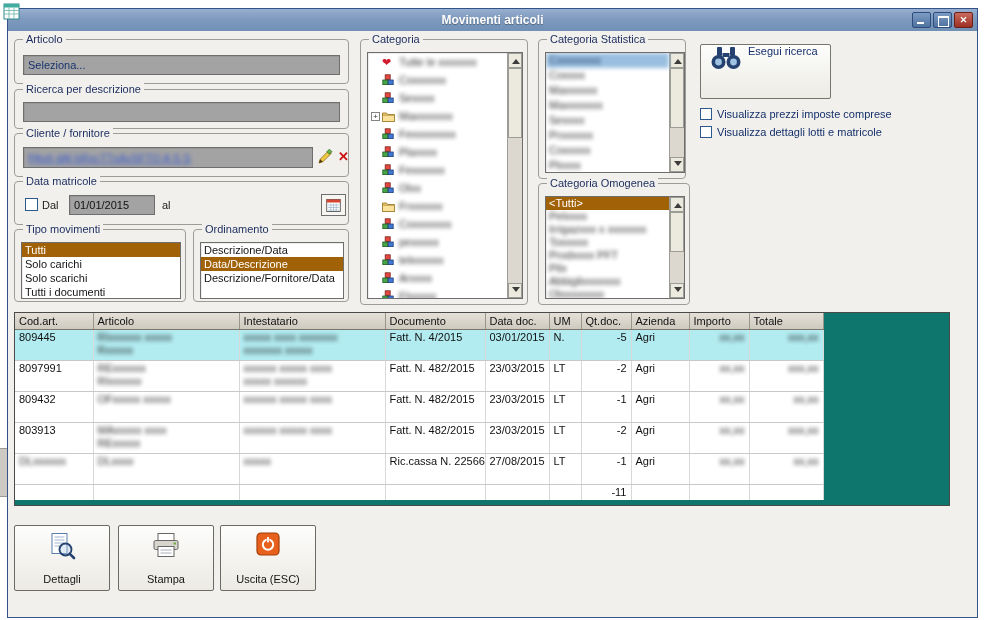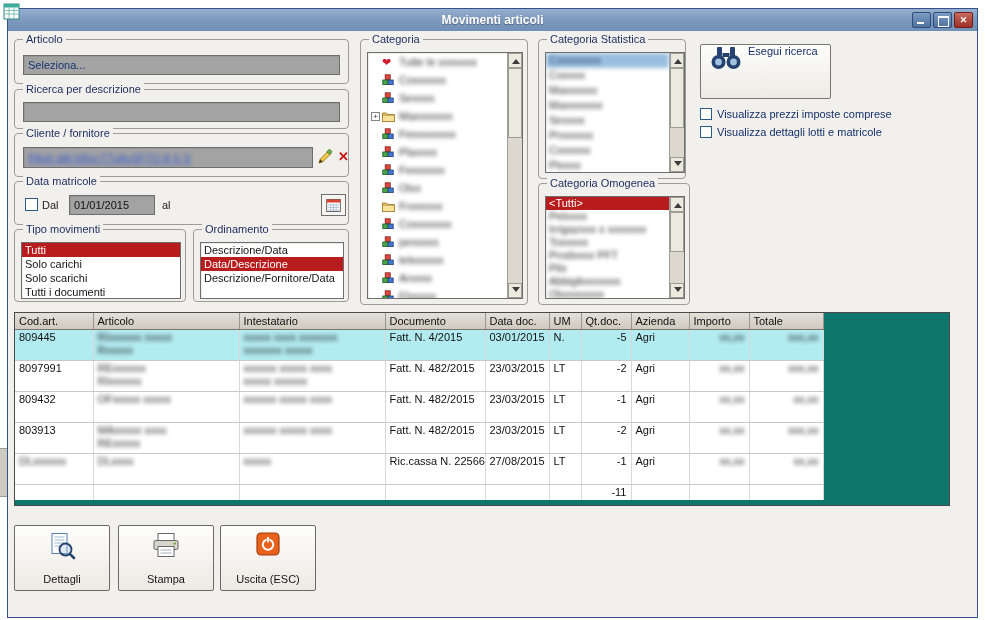--- a/index.html
+++ b/index.html
@@ -42,21 +42,21 @@
   .cb{position:absolute;width:13px;height:13px;background:#fff;border:1px solid #2d5a8c;display:inline-block;}
   .mini-ic{position:absolute;width:17px;height:17px;line-height:17px;text-align:center;cursor:pointer;}
   .xred{color:#cc1111;font-weight:bold;font-size:13px;}
   .calbtn{position:absolute;border:1px solid #6e6e6e;background:#f6f5f1;display:flex;align-items:center;justify-content:center;cursor:pointer;}
 
   
   .listbox{position:absolute;background:#fff;border:1px solid #6e6e6e;overflow:hidden;--ih:14px;
            box-shadow:inset 1px 1px 0 rgba(0,0,0,.07);}
   .listbox.has-sb{padding-right:15px;}
   .lbi{height:var(--ih);line-height:var(--ih);padding:0 3px;white-space:nowrap;color:#141414;overflow:hidden;}
-  .lbi.sel{background:#b91c1c;color:#fff;}
+  .lbi.sel{background:#a16207;color:#fff;}
   .lbi.sel.light{background:#8fb8dc;color:#0f2d5c;}
 
   
   .treebox{position:absolute;background:#fff;border:1px solid #6e6e6e;overflow:hidden;padding-right:16px;
            box-shadow:inset 1px 1px 0 rgba(0,0,0,.07);}
   .ti{height:18px;display:flex;align-items:center;white-space:nowrap;padding-left:3px;}
   .exp{width:11px;flex:0 0 11px;font-size:8px;color:#333;text-align:center;}
   .exp.box{width:9px;height:9px;flex-basis:9px;border:1px solid #848484;background:#fff;line-height:7px;margin-right:2px;}
   .tic{width:15px;flex:0 0 15px;display:inline-flex;align-items:center;line-height:0;}
   .hrt{color:#d11a2d;font-size:11px;line-height:11px;}

